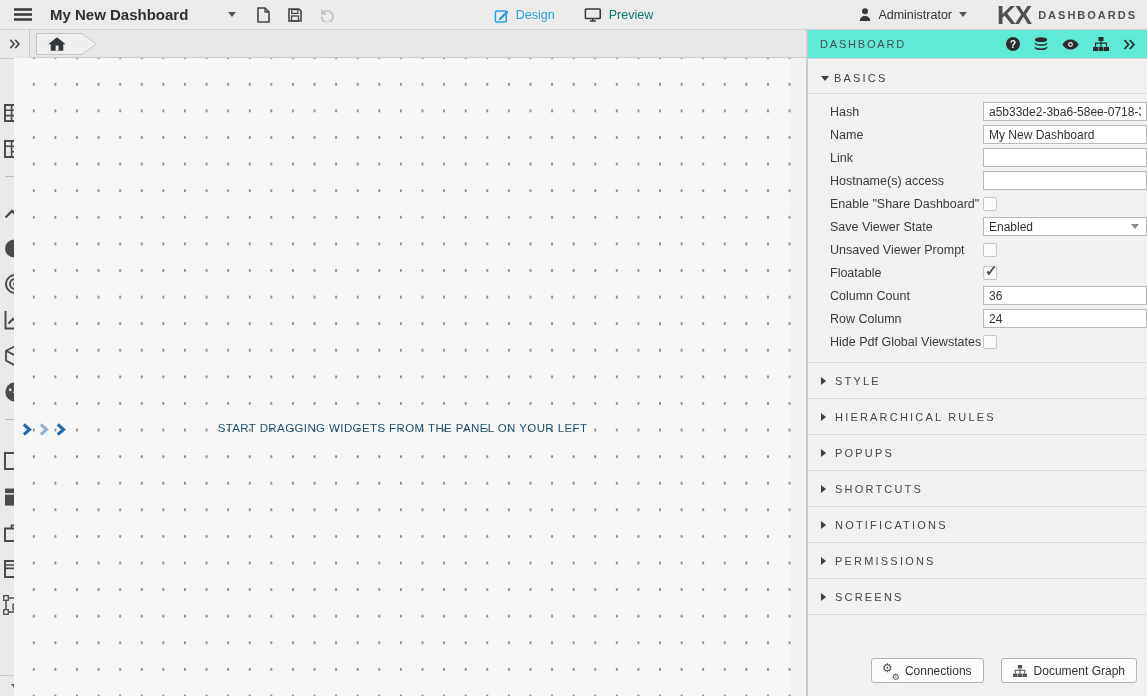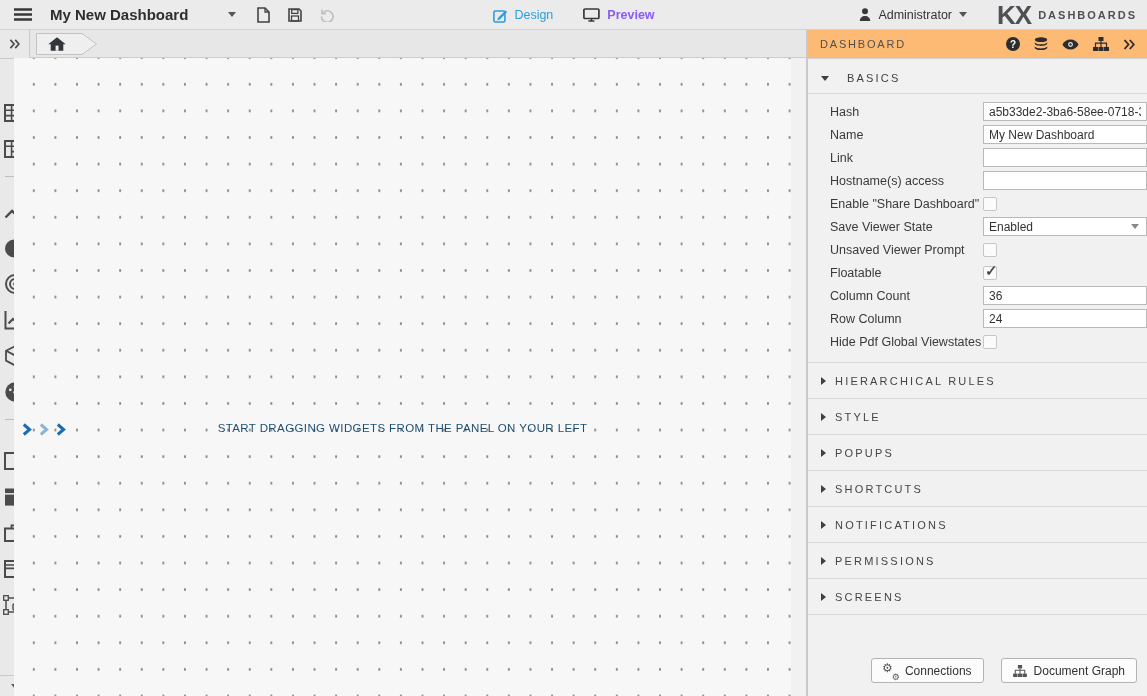--- a/index.html
+++ b/index.html
@@ -14,21 +14,21 @@
   .doc-title { font-size:15px; font-weight:bold; color:#2e2e2e; margin-left:14px; }
   .caret-down { width:0; height:0; border-left:4px solid transparent; border-right:4px solid transparent; border-top:5px solid #555; display:inline-block; }
   .title-caret { margin-left:40px; }
   .tb-icon { display:flex; align-items:center; justify-content:center; width:22px; height:22px; margin-left:10px; cursor:pointer; }
   .tb-icon.first { margin-left:16px; }
 
   .mode-tabs { position:absolute; left:50%; top:0; height:30px; transform:translateX(-50%);
     display:flex; align-items:center; gap:30px; }
   .mode-tab { display:flex; align-items:center; gap:7px; cursor:pointer; font-size:12.5px; }
   .mode-tab.design { color:#2b9fdd; }
-  .mode-tab.preview { color:#8b5cf6;font-weight:bold; }
+  .mode-tab.preview { color:#0f766e; }
 
   .user-area { margin-left:auto; display:flex; align-items:center; }
   .user-name { font-size:12.5px; color:#333; margin:0 7px 0 7px; }
   .brand { display:flex; align-items:center; margin-left:30px; }
   .brand-kx { font-size:26px; font-weight:900; letter-spacing:-1px; color:#4e5054; line-height:1; }
   .brand-name { font-size:11px; font-weight:bold; letter-spacing:2px; color:#4e5054; margin-left:7px; }
 
   
   #sidebar { position:absolute; left:0; top:30px; width:30px; height:666px;
     background:#e9e9e9; border-right:1px solid #c9c9c9; display:flex; flex-direction:column; align-items:center; color:#4b4b4b; }
@@ -47,29 +47,29 @@
     background-color:#f7f7f7;
     background-image:radial-gradient(circle, #878787 1px, transparent 1.4px);
     background-size:21.6px 26.6px; background-position:9px 13px; }
   .canvas-msg { position:absolute; left:0; right:0; top:364px; text-align:center;
     font-size:11.5px; letter-spacing:0.4px; color:#1d4d70; }
   .drag-chevrons { position:absolute; left:8px; top:365px; display:flex; gap:7px; align-items:center; cursor:pointer; }
 
   
   #rightpanel { position:absolute; left:806px; top:30px; width:341px; height:666px;
     background:#f1f1f1; border-left:2px solid #c9c9c9; }
-  .panel-head { height:29px; background:#fdba74; border-bottom:1px solid #d2d2d2;
+  .panel-head { height:29px; background:#5eead4; border-bottom:1px solid #d2d2d2;
     display:flex; align-items:center; padding:0 12px;gap:48px; }
   .panel-title { font-size:11px; letter-spacing:1.8px; color:#4f4f4f; }
   .ph-icons { margin-left:auto; display:flex; align-items:center; gap:14px; color:#2d2d2d; }
   .ph-icon { display:flex; align-items:center; cursor:pointer; }
   .help-badge { width:14px; height:14px; border-radius:50%; background:#2d2d2d; color:#fff;
     font-size:10px; font-weight:bold; display:flex; align-items:center; justify-content:center; }
 
-  .basics-head { display:flex; align-items:center; gap:18px; padding:13px 8px 9px 13px;
+  .basics-head { display:flex; align-items:center; gap:5px; padding:13px 8px 9px 13px;
     border-bottom:1px solid #d9d9d9; font-size:11px; letter-spacing:2.2px; color:#3f3f3f; cursor:pointer; }
   .tri-down { width:0;height:0;border-left:4px solid transparent;border-right:4px solid transparent;border-top:5px solid #3f3f3f; }
   .tri-right { width:0;height:0;border-top:4px solid transparent;border-bottom:4px solid transparent;border-left:5px solid #3f3f3f; }
 
   .fields { padding:6px 0 9px; }
   .frow { height:23px; display:flex; align-items:center; padding-left:22px; }
   .flabel { flex:1; font-size:12.5px; color:#3a3a3a; white-space:nowrap; }
   .fctl { flex:0 0 164px; width:164px; display:flex; align-items:center; }
   .tinput { width:100%; height:19px; border:1px solid #b9b9b9; background:#fff;
     font-family:"Liberation Sans",sans-serif; font-size:12px; color:#333; padding:0 5px; }
@@ -409,25 +409,25 @@
       <span class="flabel">Hide Pdf Global Viewstates</span>
       <span class="fctl">
           <span class="checkbox"></span>
         </span>
     </div>
   </div>
 
   <div class="sections">
     <div class="sect">
         <i class="tri-right"></i>
+        <span>STYLE</span>
+      </div>
+    <div class="sect">
+        <i class="tri-right"></i>
         <span>HIERARCHICAL RULES</span>
-      </div>
-    <div class="sect">
-        <i class="tri-right"></i>
-        <span>STYLE</span>
       </div>
     <div class="sect">
         <i class="tri-right"></i>
         <span>POPUPS</span>
       </div>
     <div class="sect">
         <i class="tri-right"></i>
         <span>SHORTCUTS</span>
       </div>
     <div class="sect">

